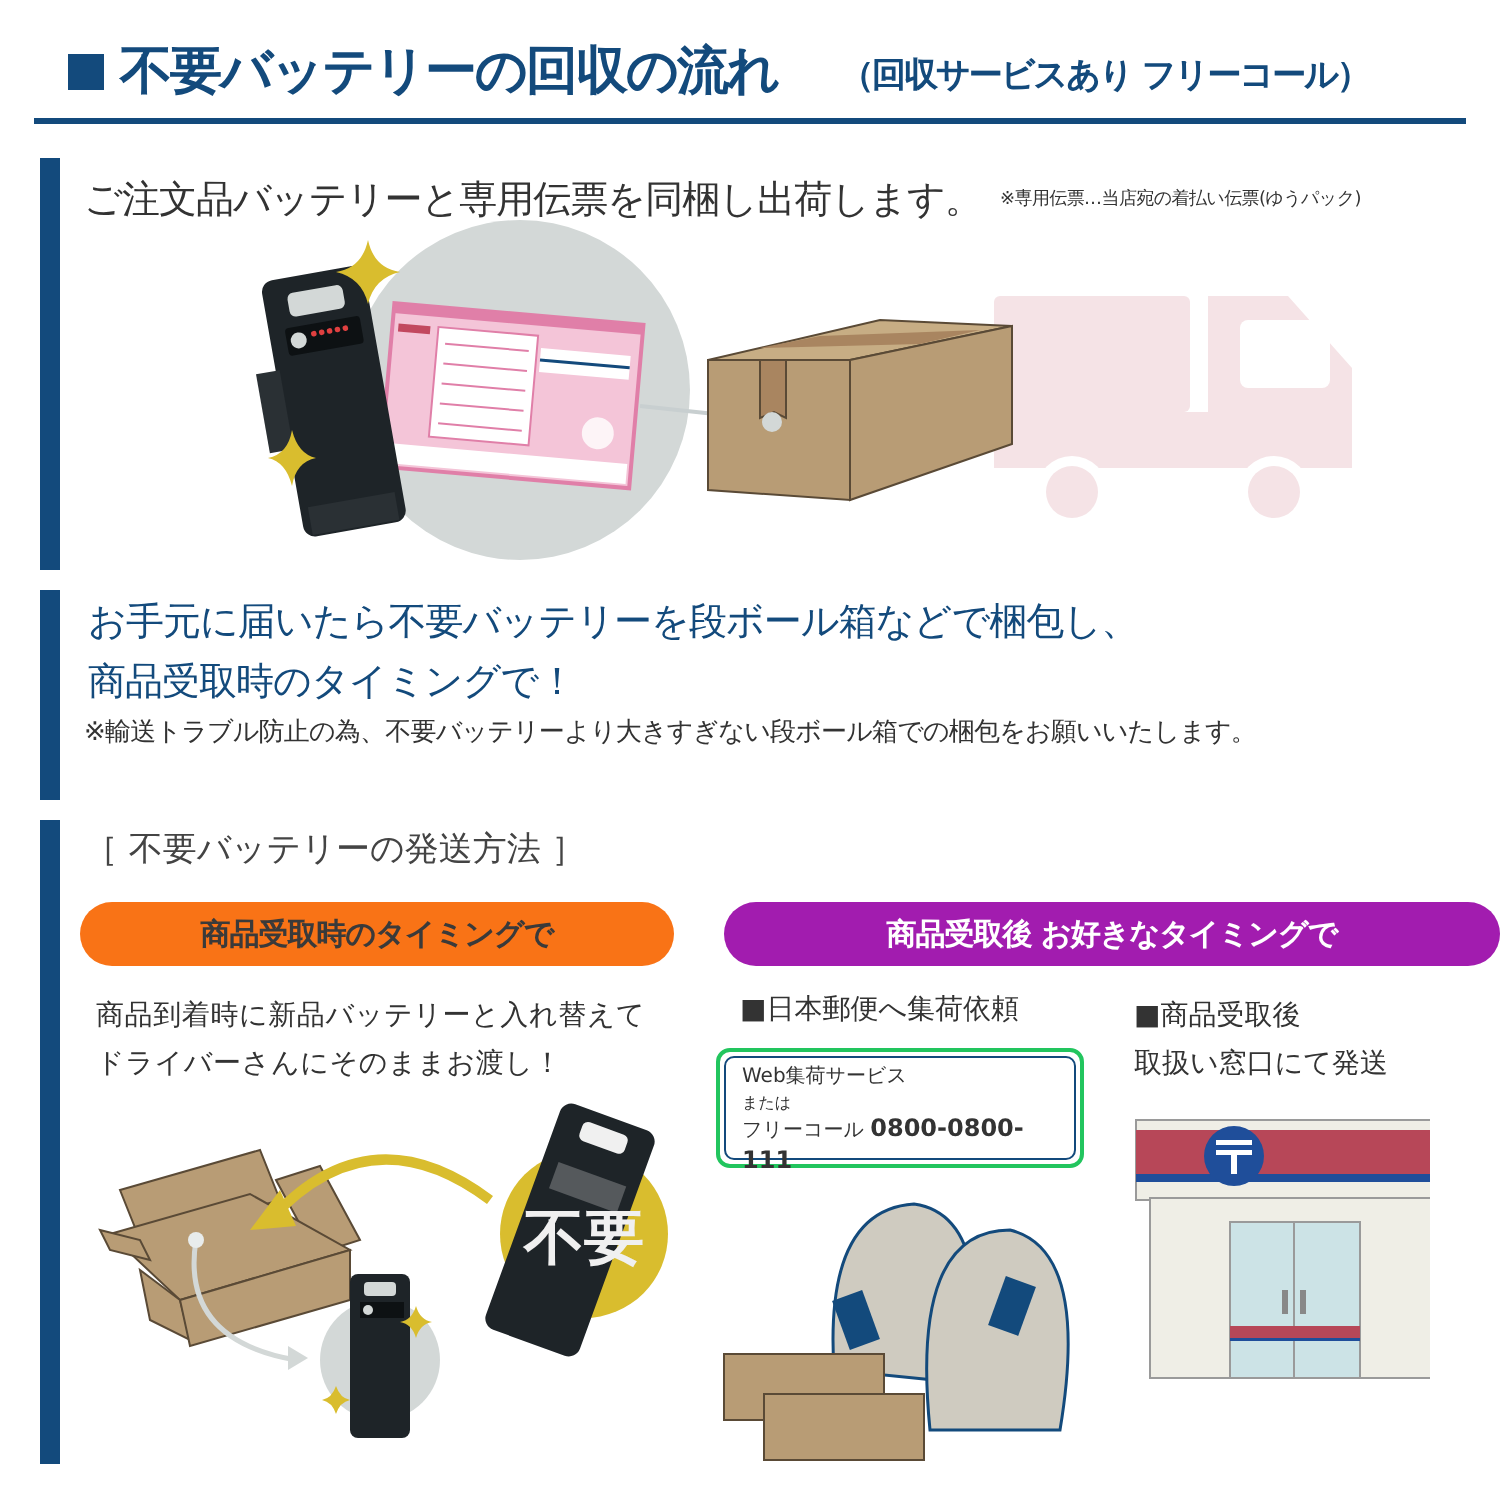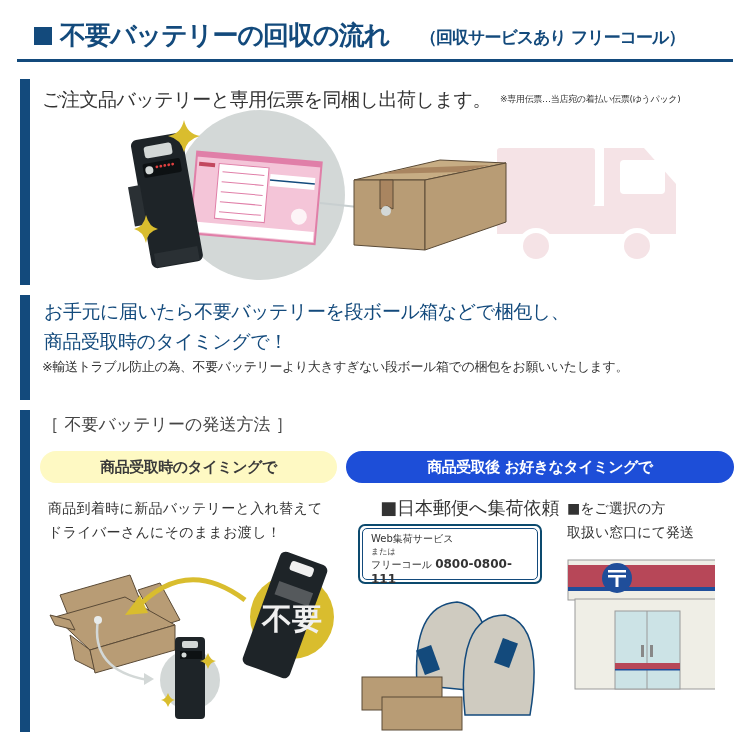--- a/index.html
+++ b/index.html
@@ -20,28 +20,28 @@
   .s1-title { left: 42px; top: 87px; font-size: 19px; color: #333; white-space: nowrap; letter-spacing: -0.5px; }
   .s1-note { left: 500px; top: 93px; font-size: 9px; color: #333; white-space: nowrap; letter-spacing: -0.3px; }
 
   
   .s2-title { left: 44px; top: 296px; font-size: 19px; font-weight: normal; color: #134a7c; line-height: 30px; letter-spacing: -0.5px; }
   .s2-note { left: 42px; top: 357px; font-size: 13px; color: #333; line-height: 20px; letter-spacing: -0.4px; white-space: nowrap; }
 
   
   .s3-title { left: 42px; top: 413px; font-size: 17px; color: #444; white-space: nowrap; letter-spacing: 0px; }
   .pill { top: 451px; height: 32px; border-radius: 16px; display: flex; align-items: center; justify-content: center; font-size: 15px; font-weight: bold; letter-spacing: -0.5px; }
-  .pill-yellow { left: 40px; width: 297px; background: #fef9c3; color: #3a3a3a; }
-  .pill-blue { left: 346px; width: 388px; background: #1d4ed8; color: #ffffff; }
+  .pill-yellow { left: 40px; width: 297px; background: #f97316; color: #3a3a3a; }
+  .pill-blue { left: 362px; width: 388px; background: #a21caf; color: #ffffff; }
 
   .left-desc { left: 48px; top: 496px; font-size: 14px; line-height: 24px; color: #333; letter-spacing: 0.3px; white-space: nowrap; }
-  .mid-head { left: 380px; top: 496px; font-size: 18px; color: #333; white-space: nowrap; }
+  .mid-head { left: 370px; top: 496px; font-size: 14px; color: #333; white-space: nowrap; }
   .right-head { left: 567px; top: 496px; font-size: 14px; line-height: 24px; color: #333; white-space: nowrap; }
 
-  .contact-outer { left: 358px; top: 524px; width: 184px; height: 60px; border: 2px solid #0c4a6e; border-radius: 7px; padding: 2px; }
+  .contact-outer { left: 358px; top: 524px; width: 184px; height: 60px; border: 2px solid #22c55e; border-radius: 7px; padding: 2px; }
   .contact-inner { width: 100%; height: 100%; border: 1.5px solid #134a7c; border-radius: 5px; padding: 3px 8px; font-size: 10px; color: #333; line-height: 14px; }
   .contact-inner .small { font-size: 8px; line-height: 11px; }
   .contact-inner .num { font-size: 12px; font-weight: bold; }
 </style>
 </head>
 <body>
 
 <div class="abs hdr-sq"></div>
 <div class="abs hdr-title">不要バッテリーの回収の流れ</div>
 <div class="abs hdr-sub">（回収サービスあり フリーコール）</div>
@@ -128,21 +128,21 @@
 <div class="abs pill pill-yellow">商品受取時のタイミングで</div>
 <div class="abs pill pill-blue">商品受取後 お好きなタイミングで</div>
 
 <div class="abs left-desc">
   <div>商品到着時に新品バッテリーと入れ替えて</div>
   <div>ドライバーさんにそのままお渡し！</div>
 </div>
 
 <div class="abs mid-head">■日本郵便へ集荷依頼</div>
 <div class="abs right-head">
-  <div>■をご選択の方</div>
+  <div>■商品受取後</div>
   <div>取扱い窓口にて発送</div>
 </div>
 
 <div class="abs contact-outer">
   <div class="contact-inner">
     <div>Web集荷サービス</div>
     <div class="small">または</div>
     <div><span>フリーコール </span><span class="num">0800-0800-111</span></div>
   </div>
 </div>

